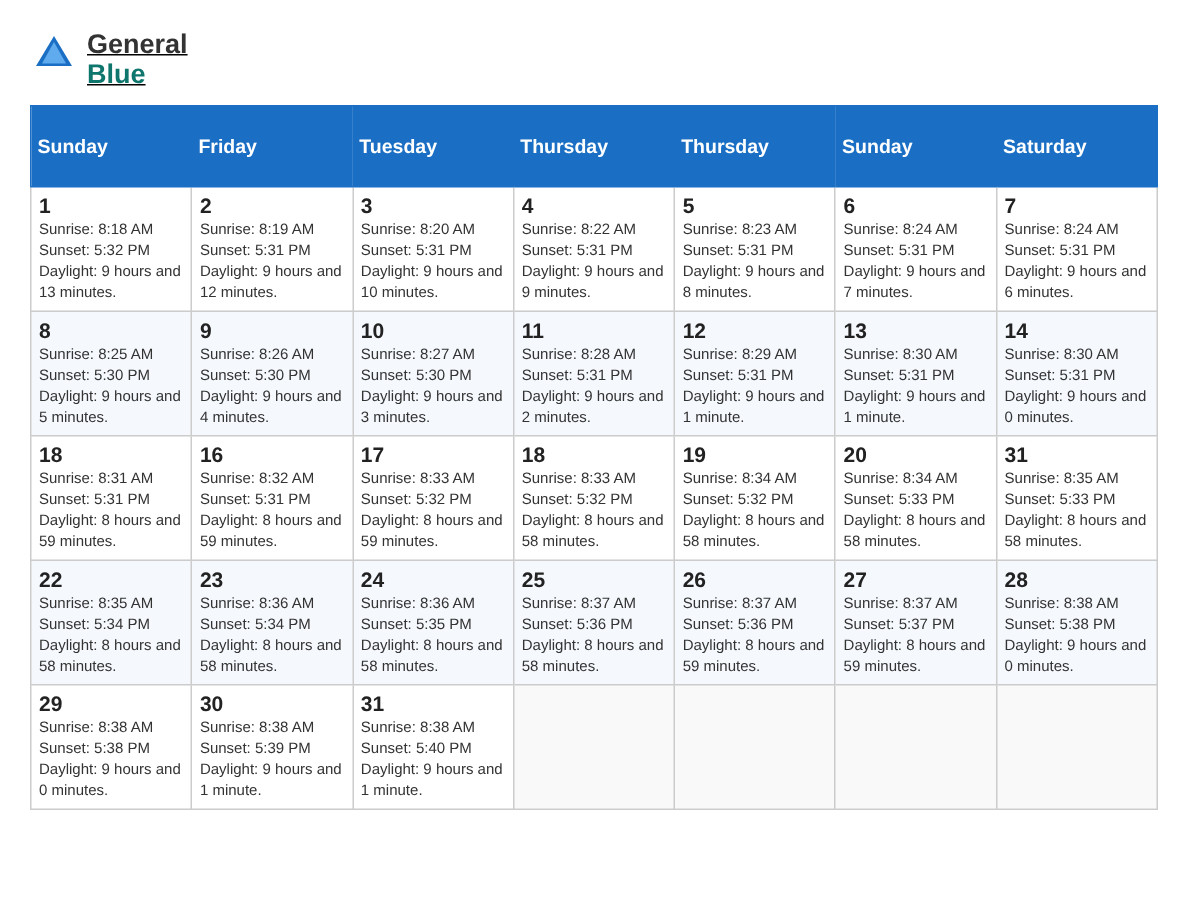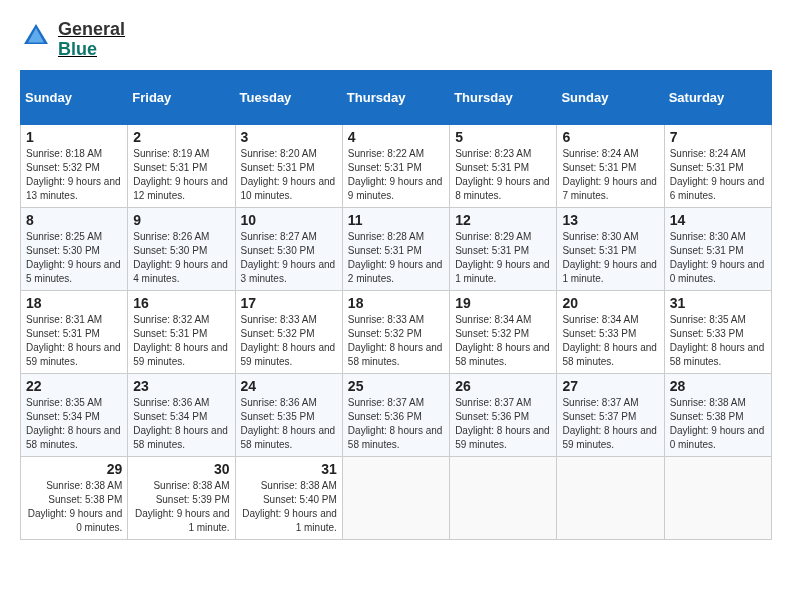--- a/index.html
+++ b/index.html
@@ -82,21 +82,20 @@
     .day-info {
       color: #333;
       font-size: 10px;
       line-height: 1.4;
     }
     .empty-cell {
       background: #f9f9f9 !important;
     }
     .last-row td {
       height: 70px;
-      text-align: right;
     }
   </style>
 </head>
 <body>
 
 <div class="header">
   <div class="logo">
     <svg class="logo-icon" viewBox="0 0 40 40">
       <polygon points="20,5 35,30 5,30" fill="#1a6fc4"></polygon>
       <polygon points="20,10 30,28 10,28" fill="#60aaee"></polygon>

